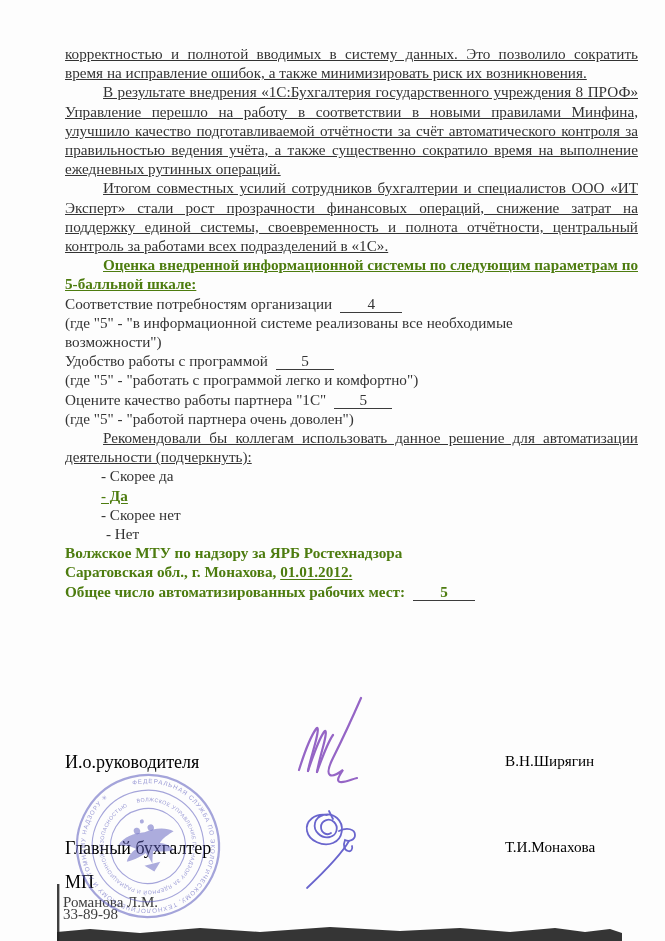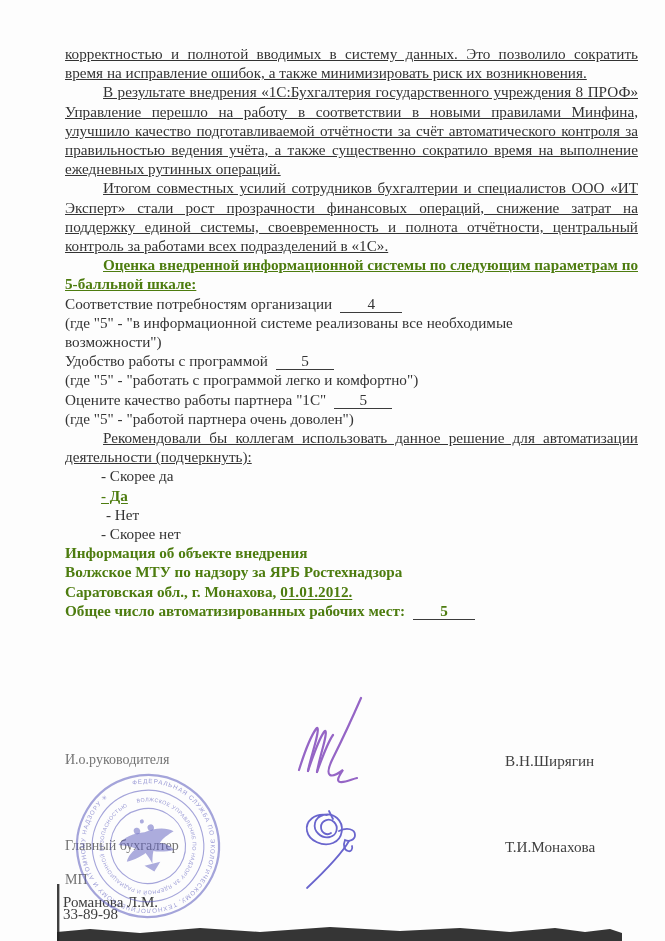--- a/index.html
+++ b/index.html
@@ -21,22 +21,22 @@
   .blank{
     display:inline-block;text-align:center;
     border-bottom:1.5px solid #3c3c3c;margin-left:8px;
     line-height:17px;vertical-align:bottom;
   }
   .w62{width:62px;} .w58{width:58px;}
   .opt{margin-left:36px;}
   .opt-last{margin-left:41px;}
   .u{text-decoration:underline;text-underline-offset:2px;}
   .abs{position:absolute;white-space:nowrap;}
-  .role{font-size:14px;color:#737373;}
-  .name{font-size:15.2px;color:#404040;}
+  .role{font-size:18px;color:#000000;}
+  .name{font-size:15.2px;color:#000000;}
   .tiny{font-size:15px;line-height:11.5px;color:#3d3d3d;white-space:nowrap;}
   .stamp-svg{position:absolute;left:73px;top:771px;transform:rotate(-14deg);}
   .sig1-svg{position:absolute;left:289px;top:694px;}
   .sig2-svg{position:absolute;left:297px;top:809px;}
   .artifacts{position:absolute;left:0;top:880px;}
 </style>
 </head>
 <body>
 
 <div class="page">
@@ -53,24 +53,23 @@
 
     <div class="line"><span>Удобство работы с программой</span><span class="blank w58"><span>5</span></span></div>
     <div class="line">(где "5" - "работать с программой легко и комфортно")</div>
 
     <div class="line"><span>Оцените качество работы партнера "1С"</span><span class="blank w58"><span>5</span></span></div>
     <div class="line">(где "5" - "работой партнера очень доволен")</div>
 
     <p class="just ind">Рекомендовали бы коллегам использовать данное решение для автоматизации деятельности (подчеркнуть):</p>
     <div class="line opt">- Скорее да</div>
     <div class="line opt b u">- Да</div>
+    <div class="line opt">- Скорее нет</div>
     <div class="line opt-last">- Нет</div>
-    <div class="line opt">- Скорее нет</div>
 
-    <div class="line b">Информация об объекте внедрения</div>
     <div class="line b">Волжское МТУ по надзору за ЯРБ Ростехнадзора</div>
     <div class="line b"><span>Саратовская обл., г. Монахова, </span><span class="u">01.01.2012.</span></div>
     <div class="line b"><span>Общее число автоматизированных рабочих мест:</span><span class="blank w62"><span class="b">5</span></span></div>
   </div>
 
   <div class="abs role" style="left:65px;top:752px;">И.о.руководителя</div>
   <div class="abs name" style="left:505px;top:752px;">В.Н.Ширягин</div>
   <div class="abs role" style="left:65px;top:838px;">Главный бухгалтер</div>
   <div class="abs name" style="left:505px;top:838px;">Т.И.Монахова</div>
   <div class="abs role" style="left:65px;top:872px;">МП</div>

